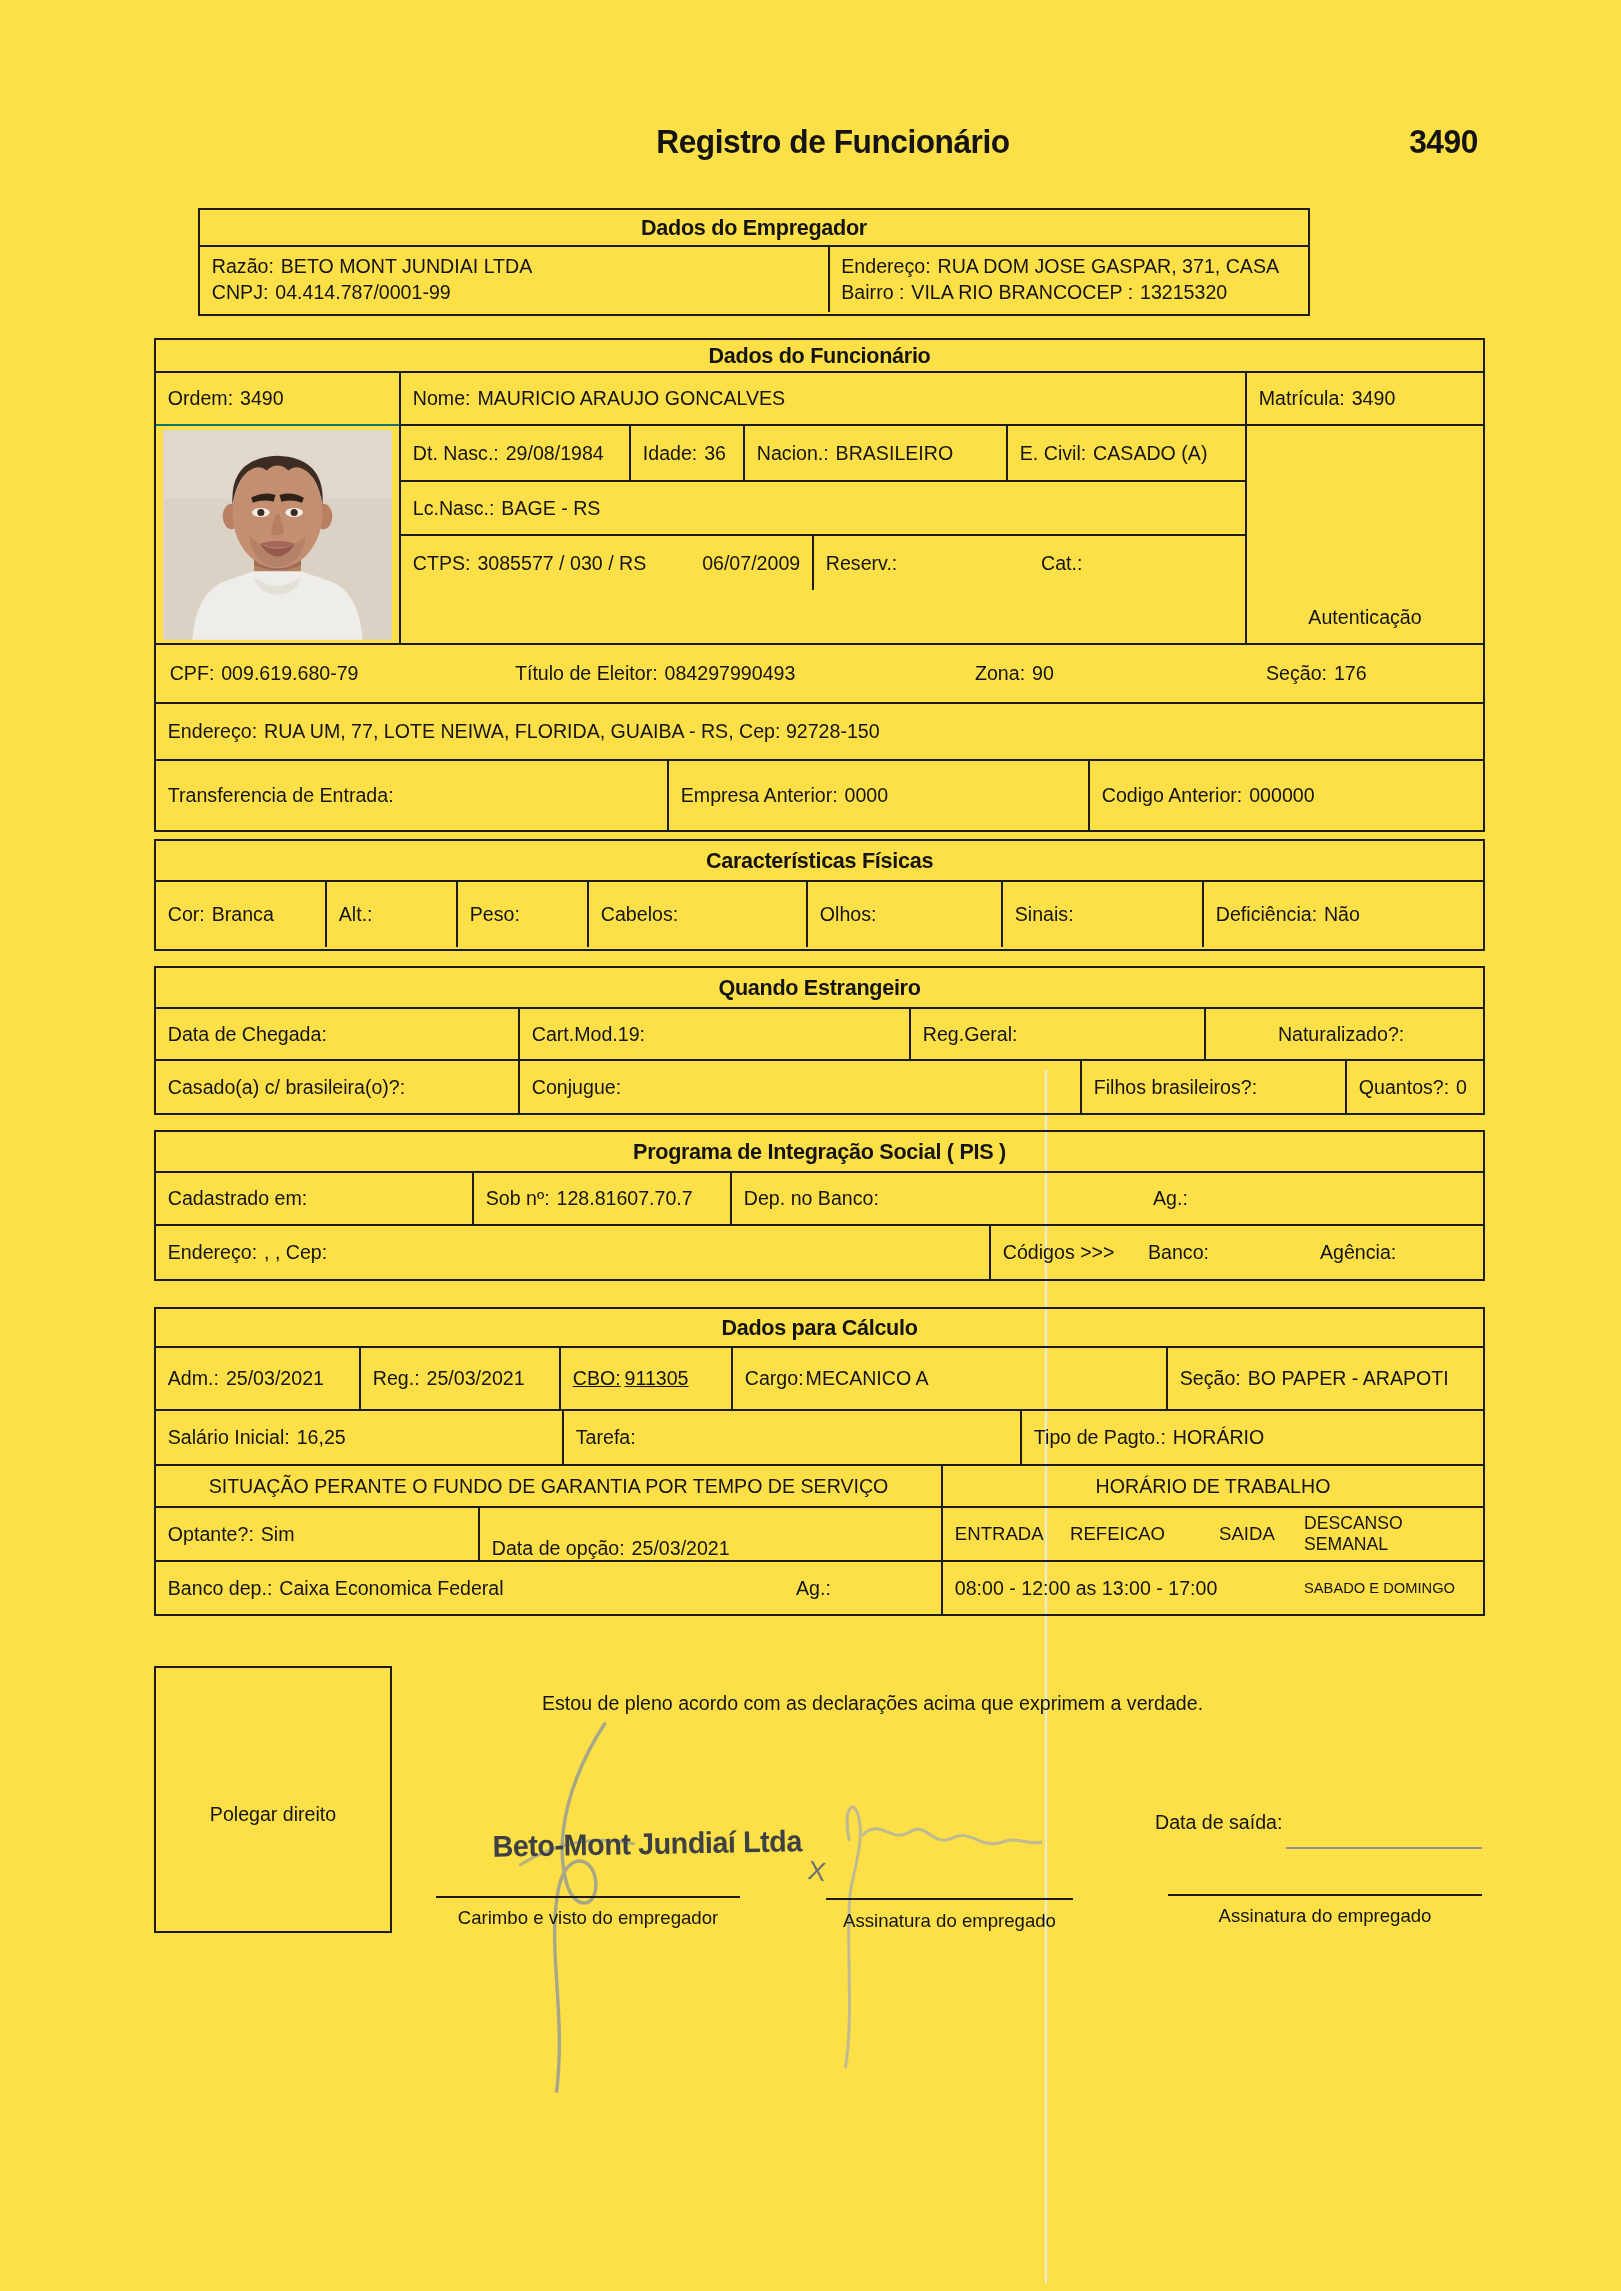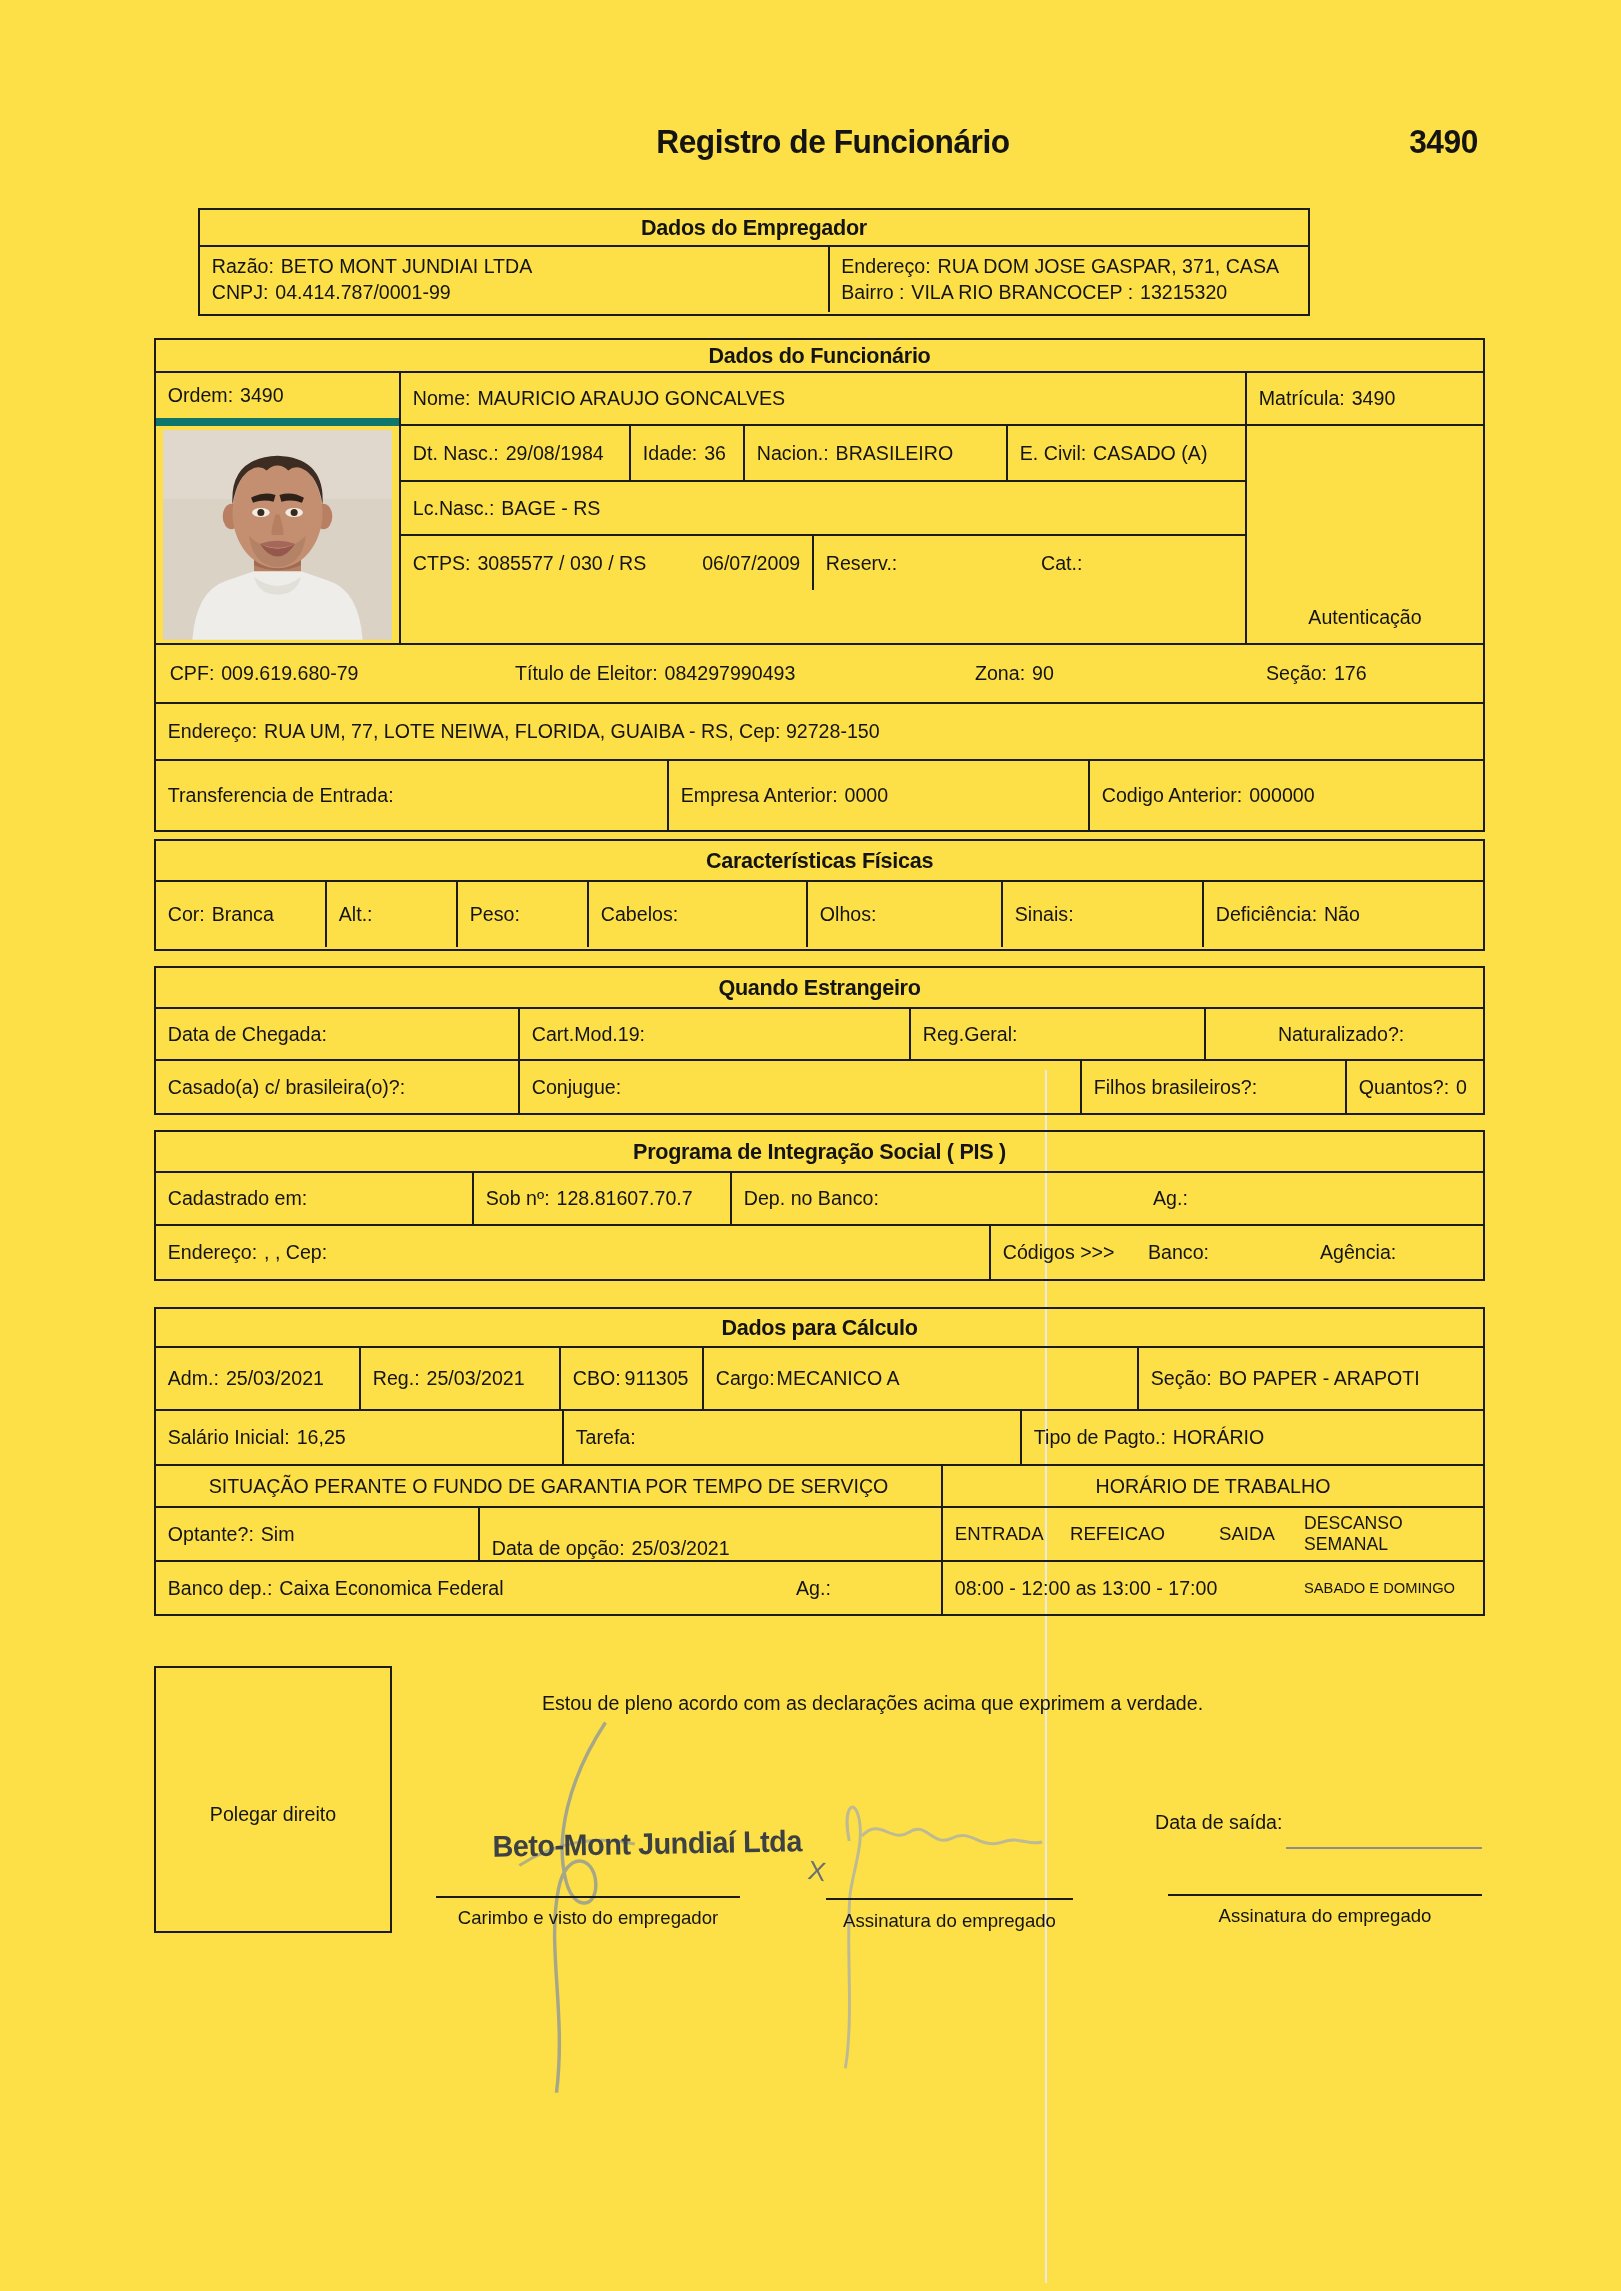--- a/index.html
+++ b/index.html
@@ -58,21 +58,21 @@
         </div>
       </div>
     </div>
   </div>
 
   <div class="sec" style="left:154px;top:338px;width:1331px;height:494px;">
     <div class="sh" style="height:33px;">Dados do Funcionário</div>
 
     <div style="display:flex;height:272px;border-bottom:2px solid #1c1c1c;">
       <div class="col" style="width:245px;border-right:2px solid #1c1c1c;">
-        <div class="cellline" style="height:53px;border-bottom:8px solid #0f766e;padding:0 11.8px;">
+        <div class="cellline" style="height:53px;border-bottom:2px solid #0f766e;padding:0 11.8px;">
           <span class="lb">Ordem:</span>
             <span class="vl">3490</span>
         </div>
         <div style="flex:1;display:flex;align-items:center;justify-content:center;">
 
           <svg width="229" height="210" viewBox="0 0 234 214">
             <rect width="234" height="214" fill="#dbd2c6"></rect>
             <rect width="234" height="70" fill="#e0d8cd"></rect>
             <ellipse cx="70" cy="88" rx="9" ry="13" fill="#b97f63"></ellipse>
             <ellipse cx="164" cy="88" rx="9" ry="13" fill="#b97f63"></ellipse>
@@ -316,21 +316,21 @@
     <div class="sh" style="height:39px;">Dados para Cálculo</div>
     <div class="row" style="height:63px;">
       <div class="c" style="width:205px;">
           <span class="lb">Adm.:</span>
           <span class="vl">25/03/2021</span>
         </div>
       <div class="c" style="width:200px;">
           <span class="lb">Reg.:</span>
           <span class="vl">25/03/2021</span>
         </div>
-      <div class="c" style="width:143px;">
+      <div class="c" style="width:172px;text-decoration:underline;">
           <span class="lb">CBO:</span>
           <span class="vl" style="margin-left:3.9px;">911305</span>
         </div>
       <div class="c" style="width:435px;">
           <span class="lb">Cargo:</span>
           <span class="vl" style="margin-left:2px;">MECANICO A</span>
         </div>
       <div class="c nr" style="flex:1;">
           <span class="lb">Seção:</span>
           <span class="vl">BO PAPER - ARAPOTI</span>

